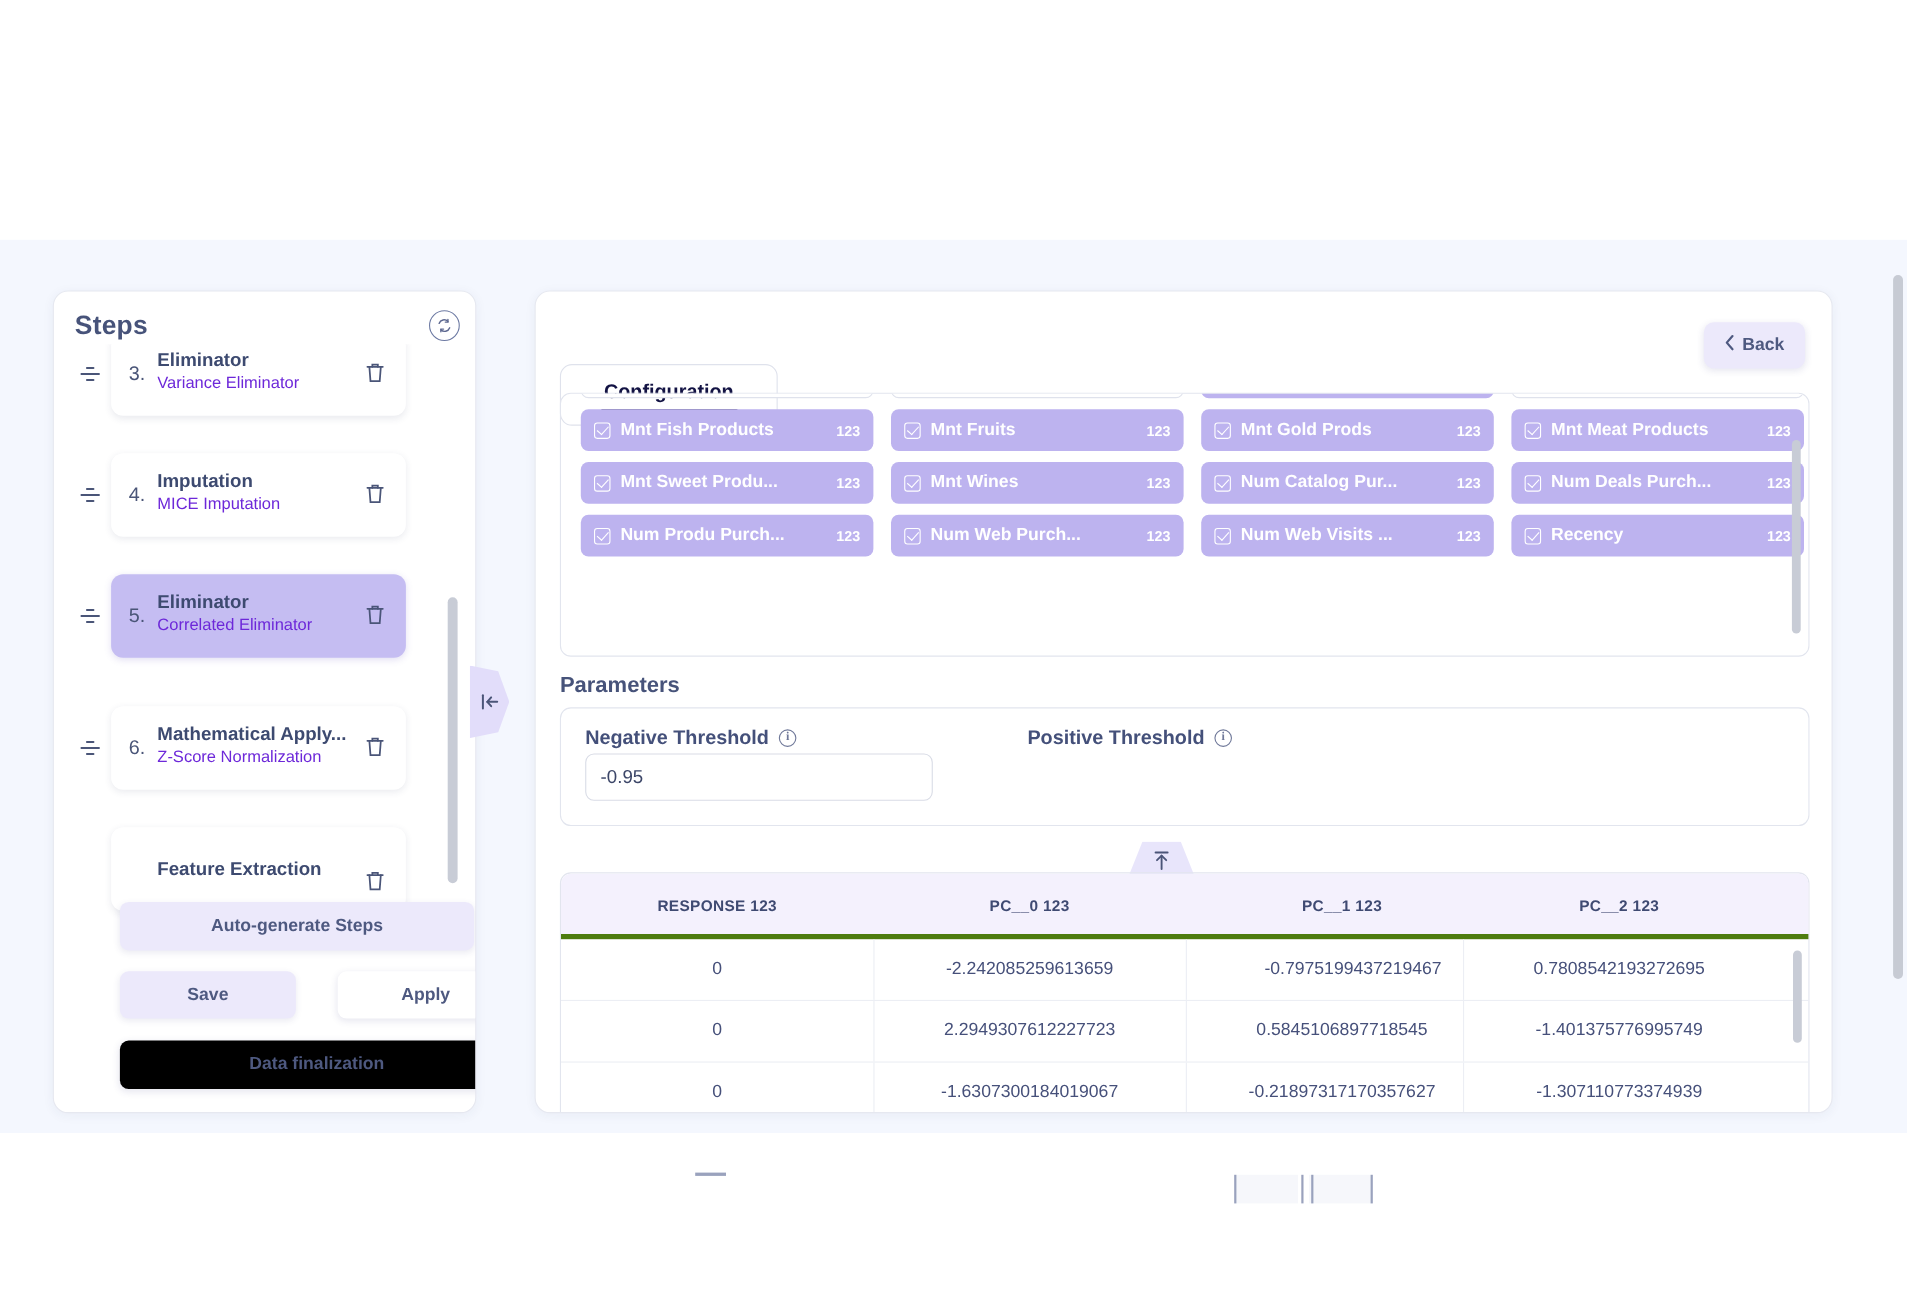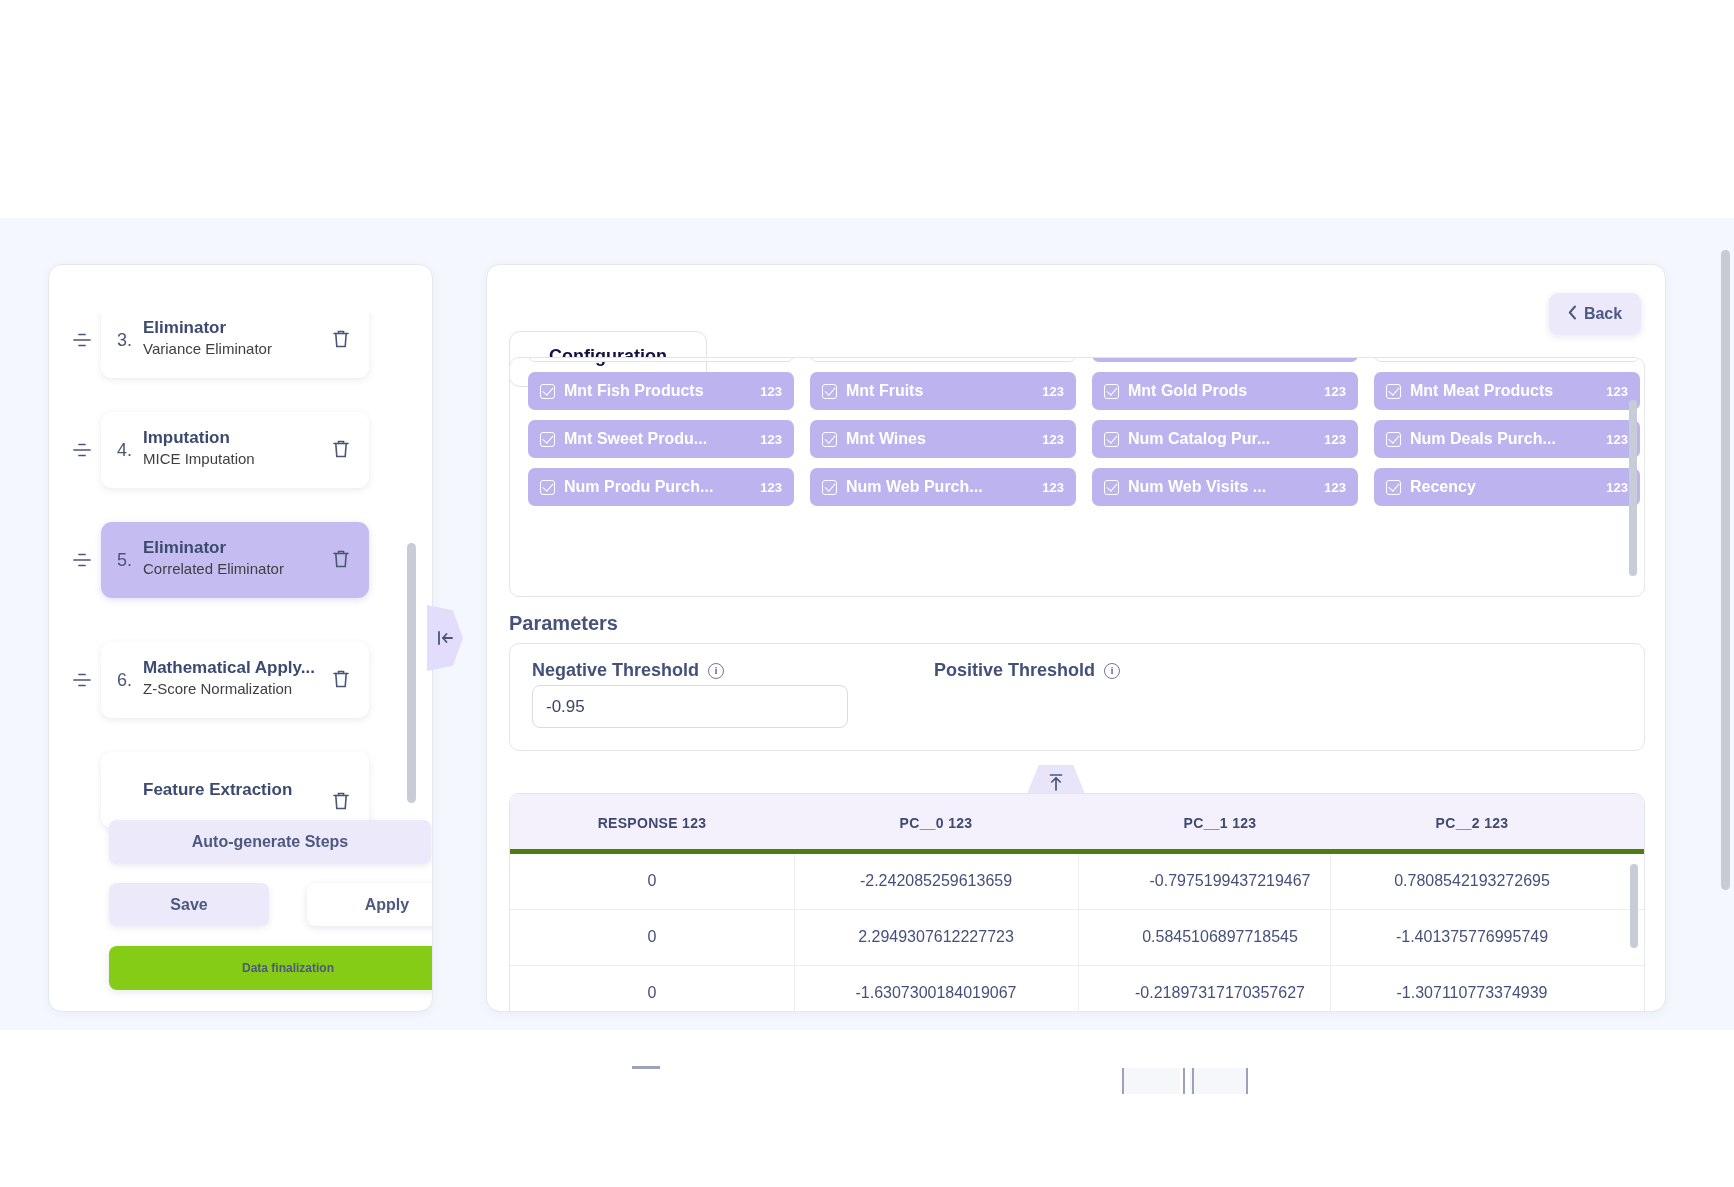--- a/index.html
+++ b/index.html
@@ -71,21 +71,21 @@
     position: absolute; left: 16px; top: 50%; transform: translateY(-50%);
     font-size: 18px; color: #4a5578; font-weight: normal;
   }
   .step-texts { position: absolute; left: 42px; top: 16px; width: 190px; }
   .step-name {
     font-size: 17px; font-weight: bold; color: #3d4a70;
     white-space: nowrap; overflow: hidden; text-overflow: ellipsis;
     line-height: 20px;
   }
   .step-sub {
-    font-size: 15px; color: #404040; line-height: 19px; margin-top: 1px;
+    font-size: 15px; color: #6d28d9; line-height: 19px; margin-top: 1px;
     white-space: nowrap; overflow: hidden; text-overflow: ellipsis;
   }
   .trash-btn {
     position: absolute; right: 16px; top: 50%; transform: translateY(-50%);
     width: 22px; height: 24px; cursor: pointer;
   }
   .steps-inner-scrollbar {
     position: absolute; right: 18px; top: 230px; width: 9px; height: 260px;
     background: #c8ccd6; border-radius: 6px;
   }
@@ -106,24 +106,24 @@
   }
   .apply-btn {
     position: absolute; left: 258px; top: 618px; width: 160px; height: 43px;
     background: #ffffff; border-radius: 8px;
     box-shadow: 0 2px 7px rgba(60,60,130,.13);
     display: flex; align-items: center; justify-content: center;
     font-size: 16px; font-weight: bold; color: #4e5980; cursor: pointer;
   }
   .finalize-btn {
     position: absolute; left: 60px; top: 681px; width: 358px; height: 44px;
-    background: #84cc16; border-radius: 8px;
+    background: #000000; border-radius: 8px;
     box-shadow: 0 2px 7px rgba(60,60,130,.13);
     display: flex; align-items: center; justify-content: center;
-    font-size: 12px; font-weight: bold; color: #4e5980; cursor: pointer;
+    font-size: 16px; font-weight: bold; color: #4e5980; cursor: pointer;
   }
 
   
   .collapse-tab {
     position: absolute; left: 427px; top: 605px; width: 36px; height: 66px;
     background: #e2ddfa;
     border-radius: 0 14px 14px 0;
     clip-path: polygon(0 0, 72% 8%, 100% 50%, 72% 92%, 0 100%);
     display: flex; align-items: center; justify-content: center;
     cursor: pointer;
@@ -278,20 +278,31 @@
 
 <div id="root">
 
   <div class="app-band"></div>
 
   <div class="page-scrollbar">
     <div class="thumb"></div>
   </div>
 
   <div class="steps-panel">
+    <div class="steps-head">
+      <div class="steps-title">Steps</div>
+      <div class="sync-btn">
+        <svg width="16" height="16" viewBox="0 0 20 20" fill="none" stroke="#5d6890" stroke-width="1.6" stroke-linecap="round">
+          <path d="M4 7.5a6 6 0 0 1 10-2.2"></path>
+            <path d="M16 12.5a6 6 0 0 1-10 2.2"></path>
+          <path d="M14 3v3h-3"></path>
+            <path d="M6 17v-3h3"></path>
+        </svg>
+      </div>
+    </div>
 
     <div class="steps-scrollarea">
 
       <div class="step-row" style="top:-12px">
         <div class="drag-handle">
           <svg width="22" height="22" viewBox="0 0 22 22" stroke="#4a5578" stroke-width="1.7" stroke-linecap="round">
             <line x1="3" y1="11" x2="19" y2="11"></line>
               <line x1="8" y1="5.5" x2="14" y2="5.5"></line>
               <line x1="8" y1="16.5" x2="14" y2="16.5"></line>
           </svg>

